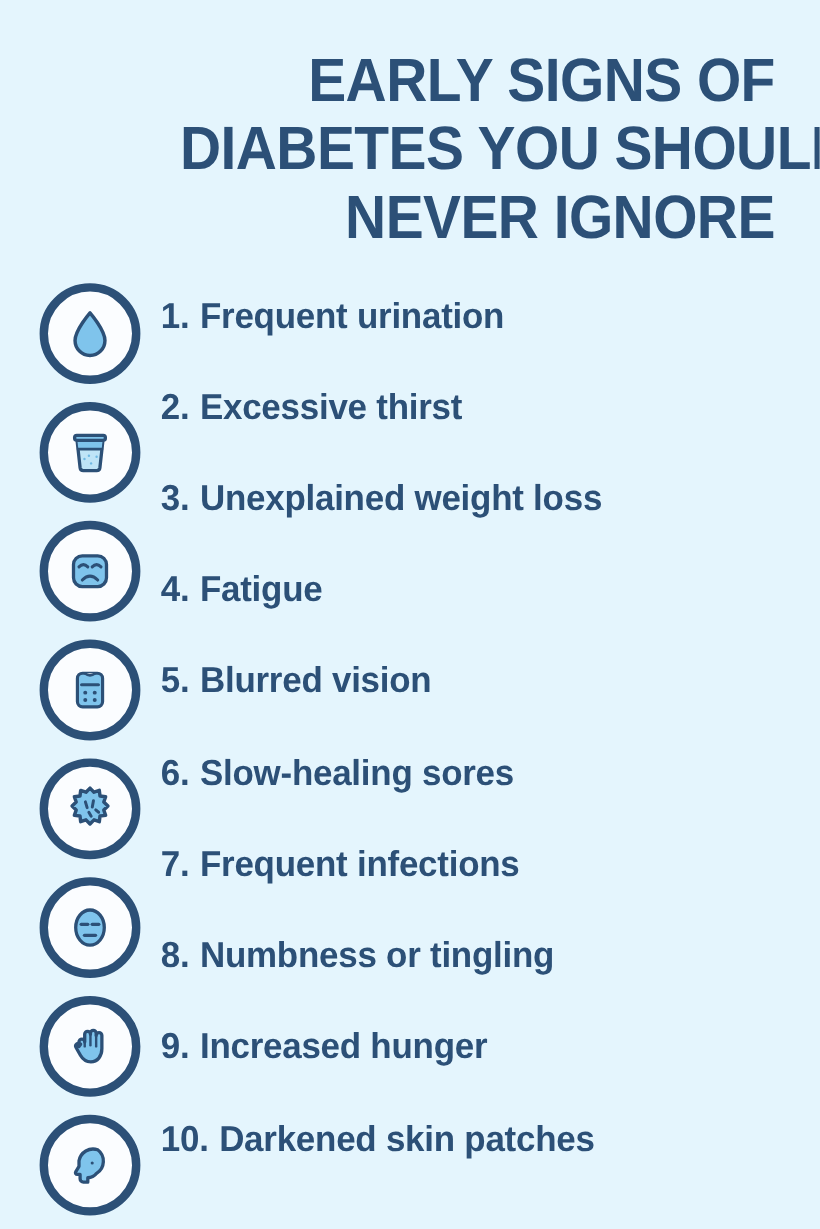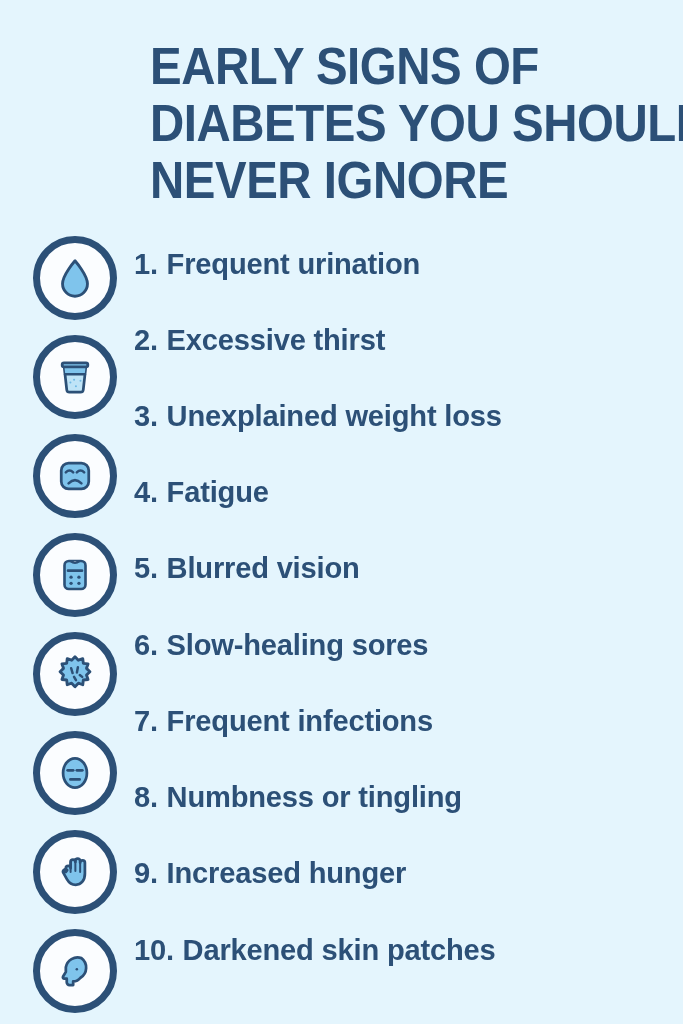--- a/index.html
+++ b/index.html
@@ -6,20 +6,21 @@
   html, body {
     width:683px; height:1024px;
     background:#e4f5fd;
     font-family:"Liberation Sans", sans-serif;
     overflow:hidden;
   }
   .poster {
     position:relative;
     width:683px; height:720px;
     background:#e4f5fd;
+    text-align:right;
   }
 
   
   .title {
     position:absolute;
     left:150px; top:38px;
     width:533px;
     font-size:51px;
     line-height:57px;
     font-weight:bold;

